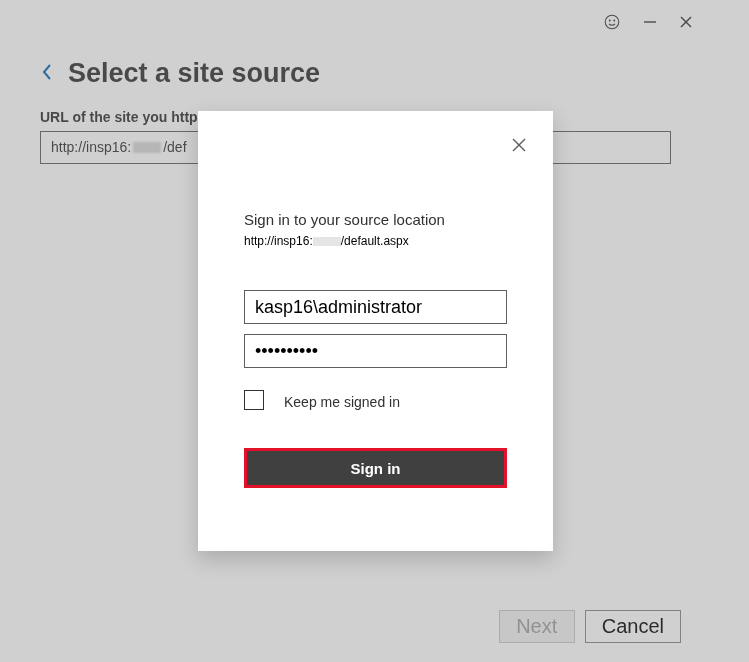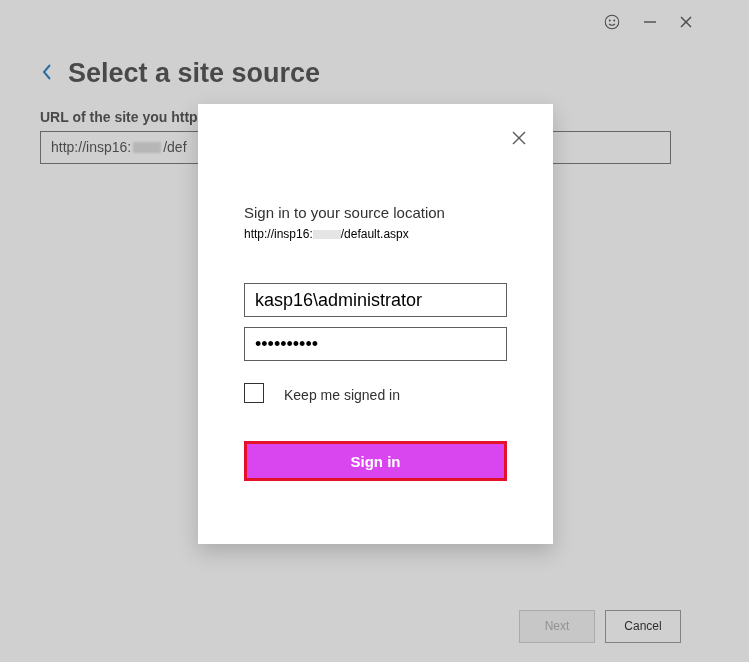--- a/index.html
+++ b/index.html
@@ -68,35 +68,35 @@
       display: flex;
       justify-content: flex-end;
       align-items: center;
       gap: 10px;
       padding-right: 30px;
     }
     .footer button {
       height: 33px;
       min-width: 76px;
       padding: 0 16px;
-      font-size: 12px;
+      font-size: 20px;
       border: 1px solid #8a8886;
       background: #fff;
       cursor: pointer;
     }
     .footer button.disabled {
       color: #a19f9d;
       border-color: #c8c6c4;
       background: #f3f2f1;
       cursor: default;
     }
     
     .dialog {
       position: absolute;
-      top: 104px;
+      top: 111px;
       left: 198px;
       width: 355px;
       height: 440px;
       background: #fff;
       z-index: 10;
       box-shadow: 0 8px 20px rgba(0,0,0,0.18);
       padding: 30px 0 0 0;
     }
     .dialog .close {
       position: absolute;
@@ -143,21 +143,21 @@
       border: 1px solid #323130;
     }
     .keep-row span { font-size: 14px; color: #323130; }
     .signin-btn-wrap {
       border: 3px solid #e3122a;
       padding: 0;
     }
     .signin-btn {
       width: 100%;
       height: 34px;
-      background: #d946ef;
+      background: #404040;
       color: #fff;
       border: none;
       font-size: 15px;
       font-weight: 600;
       cursor: pointer;
     }
     
     .url-field .redact {
       display: inline-block;
       background: #d8d8d8;

